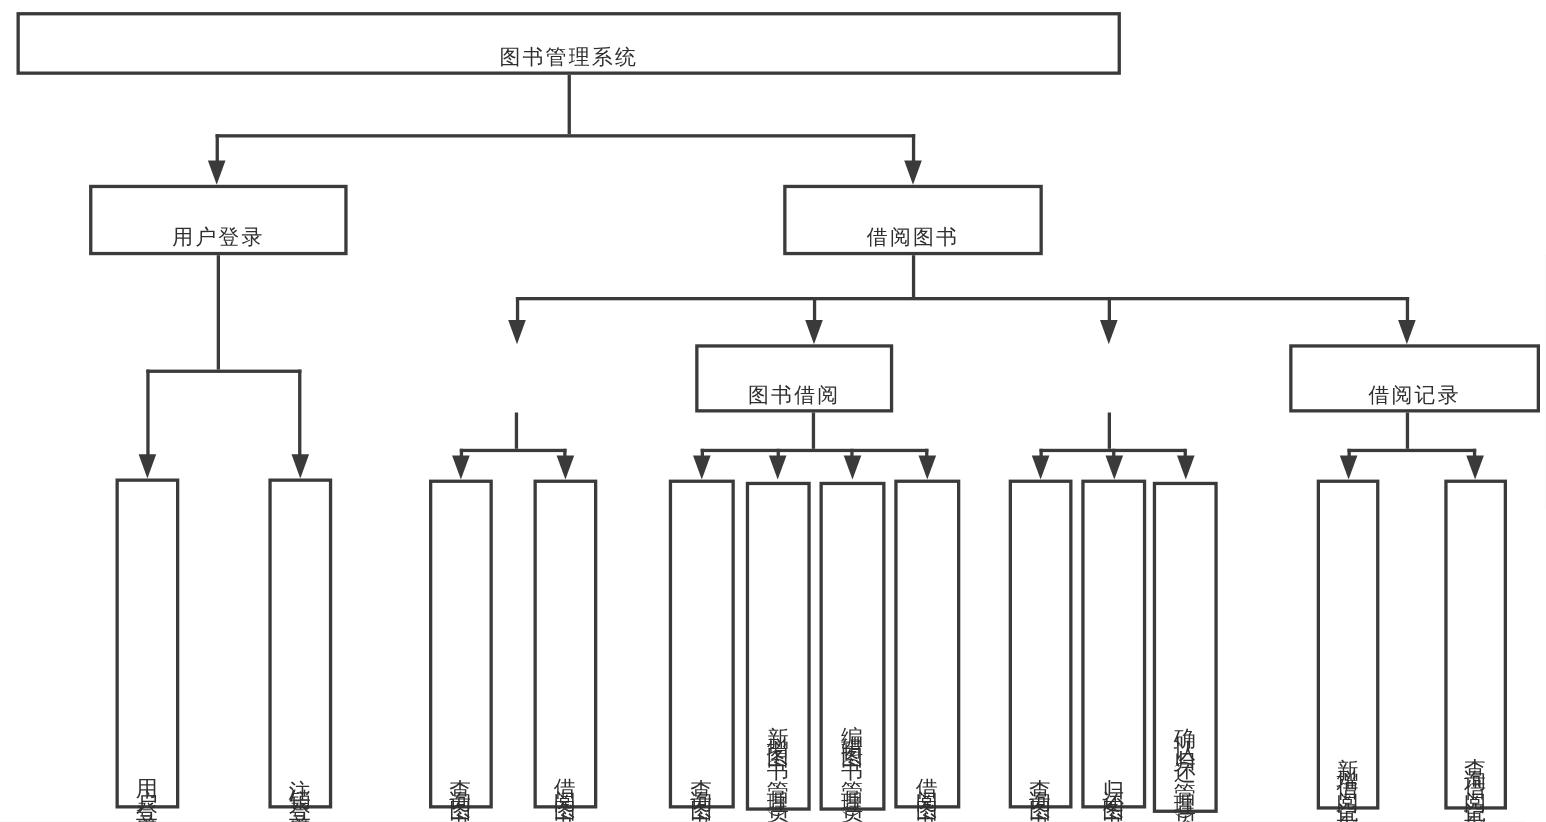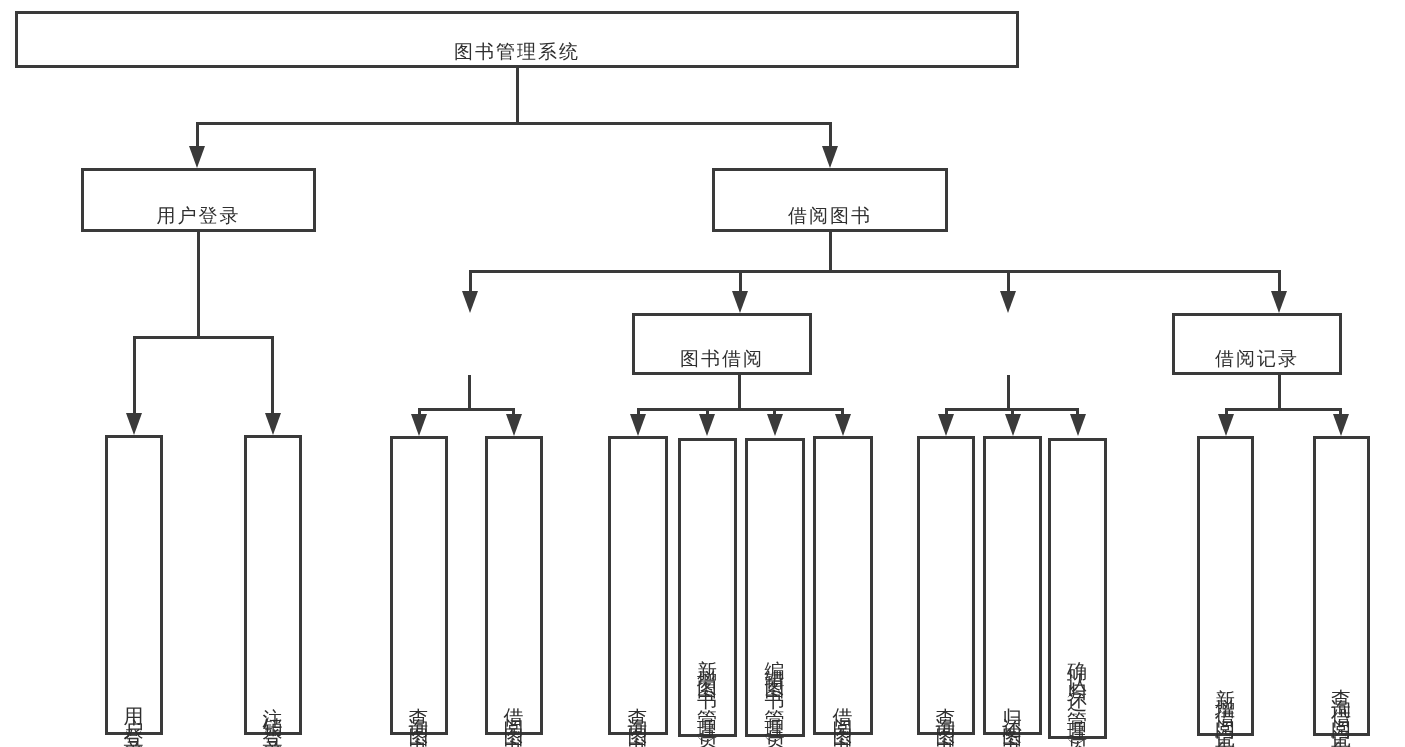--- a/index.html
+++ b/index.html
@@ -104,21 +104,21 @@
   <div class="vline" style="left:739px;top:270px;height:25px;"></div>
   <div class="arrow" style="left:732px;top:291px;"></div>
   <div class="vline" style="left:1007px;top:270px;height:25px;"></div>
   <div class="arrow" style="left:1000px;top:291px;"></div>
   <div class="vline" style="left:1278px;top:270px;height:25px;"></div>
   <div class="arrow" style="left:1271px;top:291px;"></div>
 
   <div class="box" style="left:632px;top:313px;width:180px;height:62px;">
     <span class="hlabel">图书借阅</span>
   </div>
-  <div class="box" style="left:1172px;top:313px;width:170px;height:62px;">
+  <div class="box" style="left:1172px;top:313px;width:228px;height:62px;">
     <span class="hlabel">借阅记录</span>
   </div>
 
   <div class="vline" style="left:468px;top:375px;height:33px;"></div>
   <div class="hline" style="left:418px;top:408px;width:97px;"></div>
   <div class="vline" style="left:418px;top:408px;height:8px;"></div>
   <div class="arrow" style="left:411px;top:414px;"></div>
   <div class="vline" style="left:512px;top:408px;height:8px;"></div>
   <div class="arrow" style="left:506px;top:414px;"></div>
 

